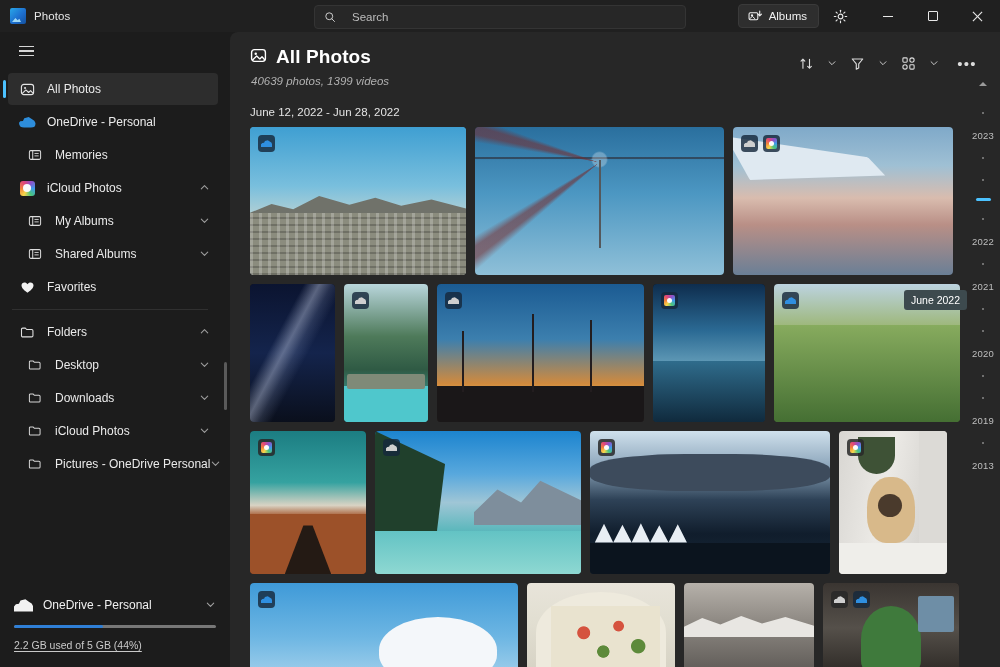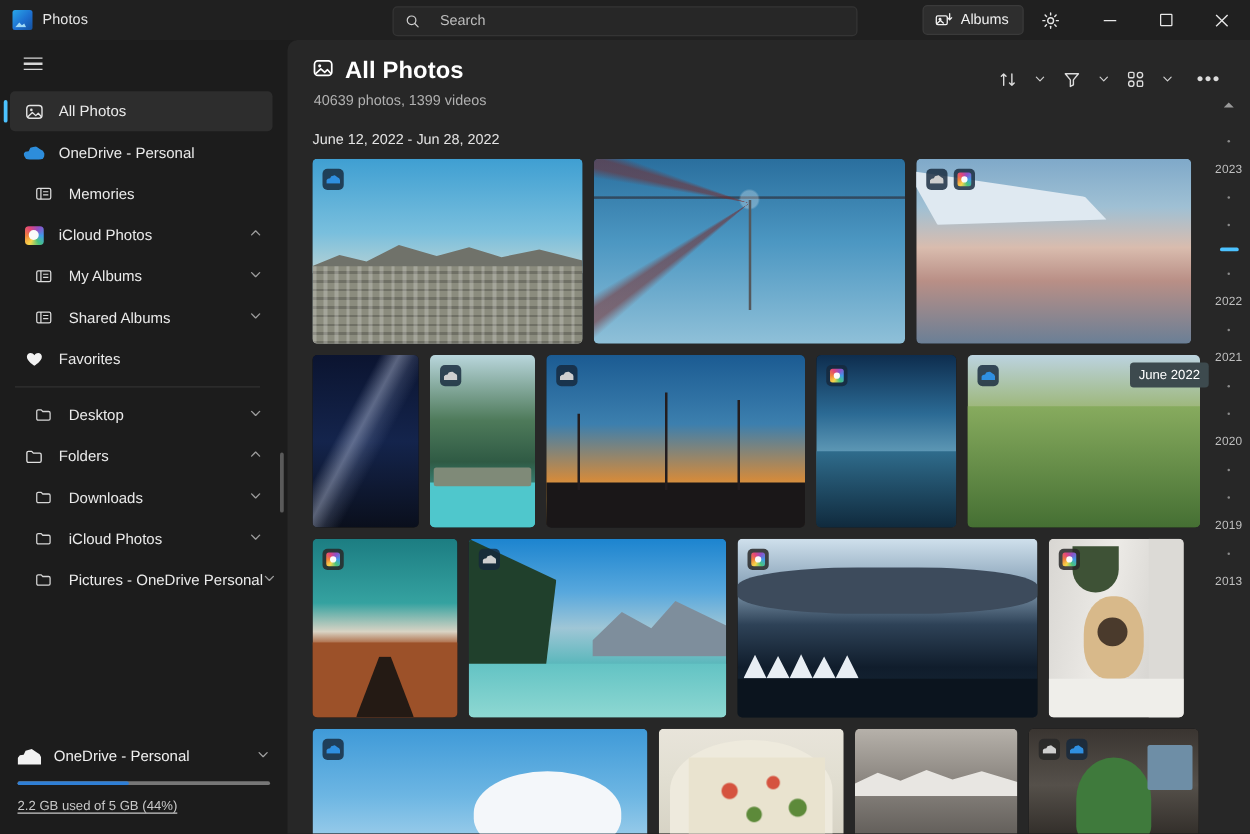--- a/index.html
+++ b/index.html
@@ -143,21 +143,21 @@
     flex: 1; min-width: 0;
     background: #272727;
     border-top-left-radius: 8px;
     display: flex; flex-direction: column;
     position: relative; overflow: hidden;
   }
   .main-head { padding: 14px 18px 0 20px; display: flex; align-items: flex-start; }
   .head-left { flex: 1; min-width: 0; }
   .title-row { display: flex; align-items: center; gap: 9px; }
   .page-title { font-size: 19px; font-weight: bold; color: #ffffff; letter-spacing: .1px; }
-  .page-sub { font-size: 11.5px; color: #b0b0b0; margin-top: 7px; margin-left: 1px; }
+  .page-sub { font-size: 11.5px; color: #b0b0b0; margin-top: 7px; margin-left: 1px; font-style: italic; }
 
   .head-tools { display: flex; align-items: center; gap: 1px; padding-top: 3px; }
   .tool {
     width: 30px; height: 28px; border-radius: 4px;
     display: flex; align-items: center; justify-content: center;
   }
   .tool-chev { width: 19px; height: 28px; display: flex; align-items: center; justify-content: center; }
   .dots { font-size: 15px; color: #dcdcdc; letter-spacing: 1.2px; line-height: 1; }
 
   .date-head { font-size: 11.5px; color: #e4e4e4; padding: 19px 0 9px 20px; }
@@ -374,44 +374,44 @@
         <span class="nav-ico">
           <svg width="15" height="15" viewBox="0 0 16 16">
             <path d="M8 13.5 C8 13.5 1.6 9.6 1.6 5.8 C1.6 3.9 3.1 2.6 4.8 2.6 C6 2.6 7.2 3.3 8 4.5 C8.8 3.3 10 2.6 11.2 2.6 C12.9 2.6 14.4 3.9 14.4 5.8 C14.4 9.6 8 13.5 8 13.5 Z" fill="#f2f2f2"></path>
           </svg>
         </span>
         <span class="nav-label">Favorites</span>
       </div>
 
       <div class="divider"></div>
 
+      <div class="nav-item">
+        <span class="nav-ico">
+          <svg width="15" height="15" viewBox="0 0 16 16">
+            <path d="M1.6 4.6 a1.3 1.3 0 0 1 1.3-1.3 h2.8 l1.4 1.5 h5.4 a1.3 1.3 0 0 1 1.3 1.3 v5.3 a1.3 1.3 0 0 1 -1.3 1.3 h-9.6 a1.3 1.3 0 0 1 -1.3 -1.3 z" fill="none" stroke="#e0e0e0" stroke-width="1.15" stroke-linejoin="round"></path>
+          </svg>
+        </span>
+        <span class="nav-label">Folders</span>
+        <span class="nav-chev">
+          <svg width="11" height="11" viewBox="0 0 12 12">
+              <path d="M2.5 7.5 L6 4 L9.5 7.5" fill="none" stroke="#cfcfcf" stroke-width="1.15" stroke-linecap="round" stroke-linejoin="round"></path>
+            </svg>
+        </span>
+      </div>
+
       <div class="nav-item sub">
         <span class="nav-ico" style="margin-left:-16px">
           <svg width="14" height="14" viewBox="0 0 16 16">
               <path d="M1.6 4.6 a1.3 1.3 0 0 1 1.3-1.3 h2.8 l1.4 1.5 h5.4 a1.3 1.3 0 0 1 1.3 1.3 v5.3 a1.3 1.3 0 0 1 -1.3 1.3 h-9.6 a1.3 1.3 0 0 1 -1.3 -1.3 z" fill="none" stroke="#d6d6d6" stroke-width="1.15" stroke-linejoin="round"></path>
             </svg>
         </span>
         <span class="nav-label">Desktop</span>
         <span class="nav-chev">
           <svg width="11" height="11" viewBox="0 0 12 12">
               <path d="M2.5 4.5 L6 8 L9.5 4.5" fill="none" stroke="#cfcfcf" stroke-width="1.15" stroke-linecap="round" stroke-linejoin="round"></path>
-            </svg>
-        </span>
-      </div>
-
-      <div class="nav-item">
-        <span class="nav-ico">
-          <svg width="15" height="15" viewBox="0 0 16 16">
-            <path d="M1.6 4.6 a1.3 1.3 0 0 1 1.3-1.3 h2.8 l1.4 1.5 h5.4 a1.3 1.3 0 0 1 1.3 1.3 v5.3 a1.3 1.3 0 0 1 -1.3 1.3 h-9.6 a1.3 1.3 0 0 1 -1.3 -1.3 z" fill="none" stroke="#e0e0e0" stroke-width="1.15" stroke-linejoin="round"></path>
-          </svg>
-        </span>
-        <span class="nav-label">Folders</span>
-        <span class="nav-chev">
-          <svg width="11" height="11" viewBox="0 0 12 12">
-              <path d="M2.5 7.5 L6 4 L9.5 7.5" fill="none" stroke="#cfcfcf" stroke-width="1.15" stroke-linecap="round" stroke-linejoin="round"></path>
             </svg>
         </span>
       </div>
 
       <div class="nav-item sub">
         <span class="nav-ico" style="margin-left:-16px">
           <svg width="14" height="14" viewBox="0 0 16 16">
               <path d="M1.6 4.6 a1.3 1.3 0 0 1 1.3-1.3 h2.8 l1.4 1.5 h5.4 a1.3 1.3 0 0 1 1.3 1.3 v5.3 a1.3 1.3 0 0 1 -1.3 1.3 h-9.6 a1.3 1.3 0 0 1 -1.3 -1.3 z" fill="none" stroke="#d6d6d6" stroke-width="1.15" stroke-linejoin="round"></path>
             </svg>
         </span>

